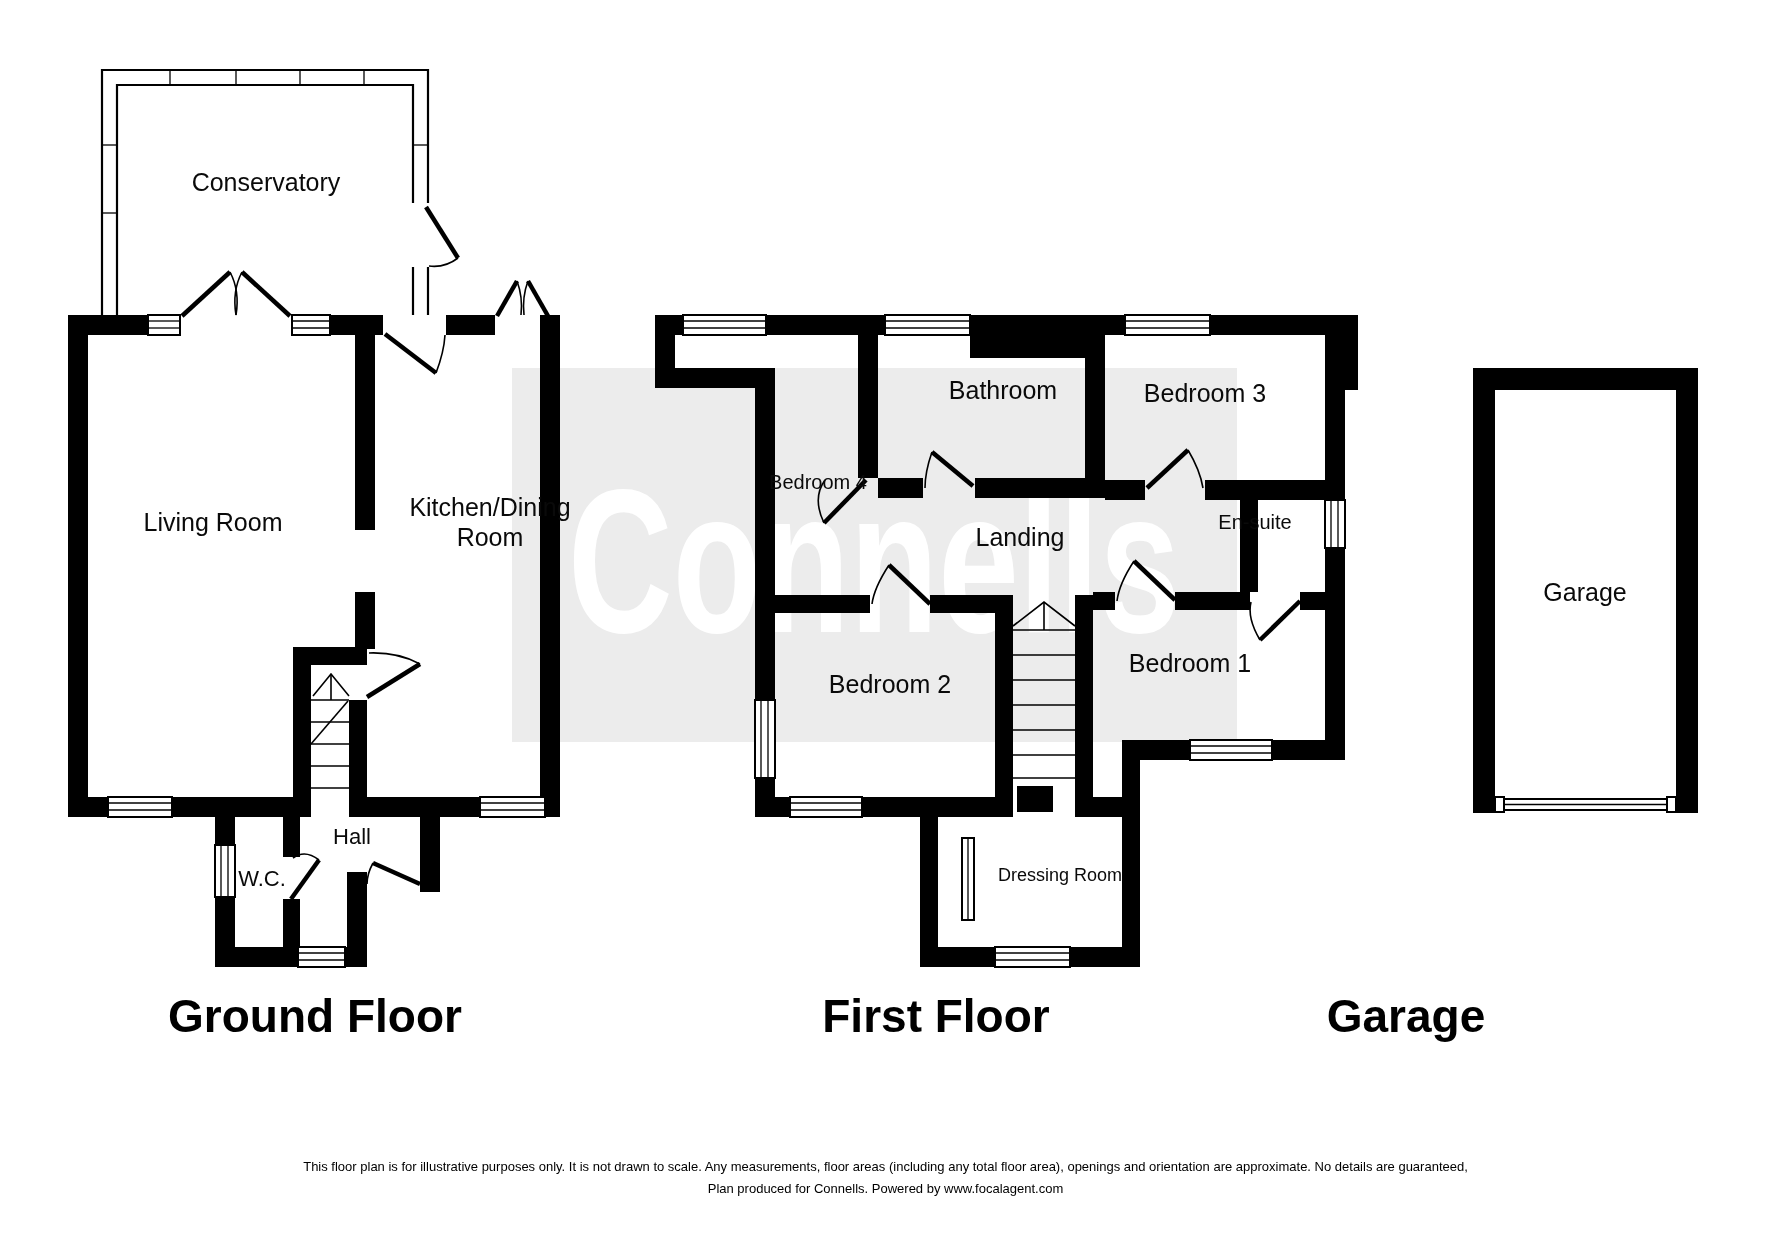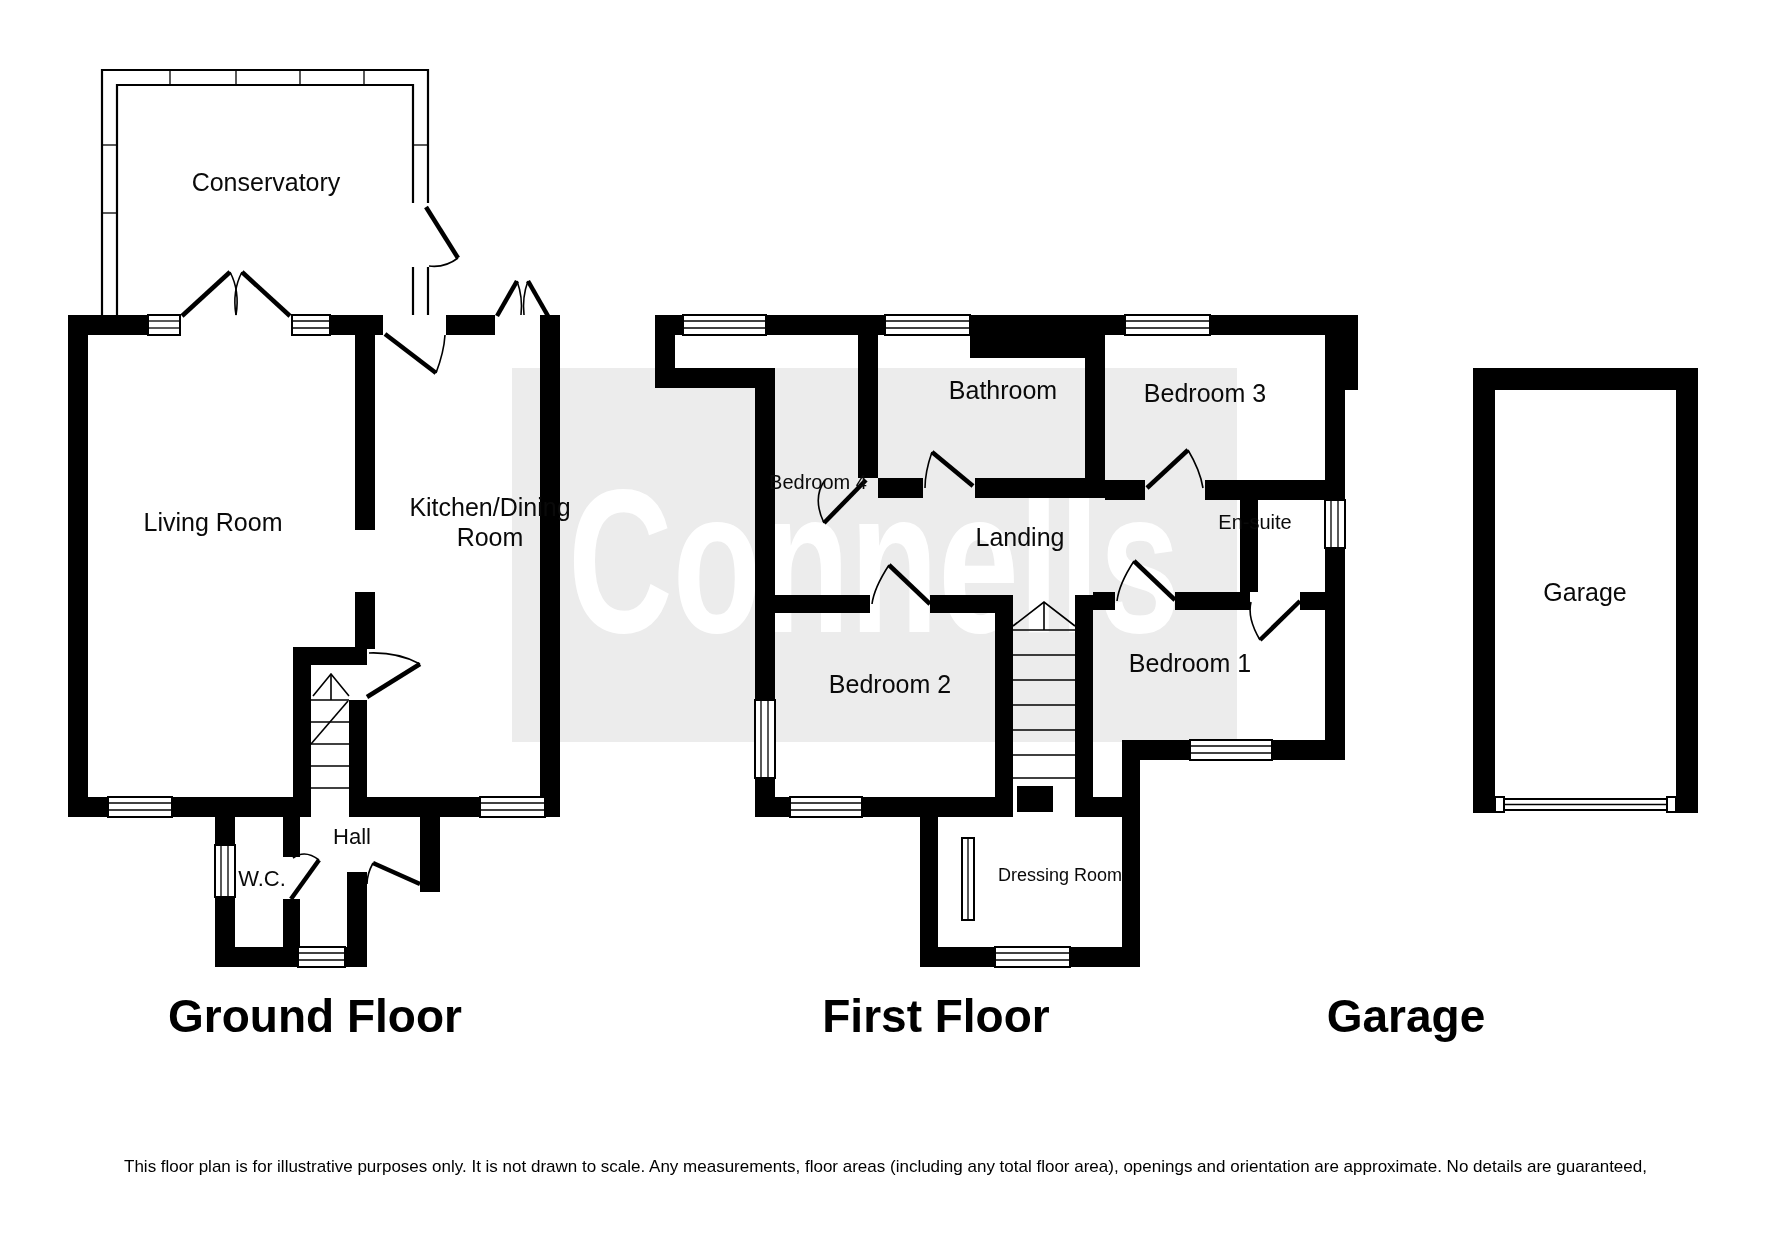--- a/index.html
+++ b/index.html
@@ -10,21 +10,21 @@
   .winbox{fill:#fff;stroke:#000;stroke-width:2;}
   .winline{stroke:#000;stroke-width:1.3;fill:none;}
   .leaf{stroke:#000;stroke-width:4.5;fill:none;stroke-linecap:butt;}
   .arc{stroke:#000;stroke-width:1.6;fill:none;}
   .tread{stroke:#000;stroke-width:1.6;fill:none;}
   .glaze{fill:none;stroke:#000;stroke-width:2.2;}
   .roomlabel{font-family:"Liberation Sans",sans-serif;fill:#0a0a0a;text-anchor:middle;}
   .f25{font-size:25px;} .f22{font-size:22px;} .f20{font-size:20px;} .f18{font-size:18px;}
   .title{font-family:"Liberation Sans",sans-serif;font-weight:bold;font-size:46px;fill:#000;text-anchor:middle;}
   .wmtext{font-family:"Liberation Sans",sans-serif;font-weight:bold;text-anchor:middle;}
-  #disclaimer{position:absolute;left:0;top:1156px;width:1771px;text-align:center;font-size:17px;line-height:22px;color:#000;}
+  #disclaimer{position:absolute;left:0;top:1156px;width:1771px;text-align:center;font-size:13px;line-height:22px;color:#000;}
 </style>
 </head>
 <body>
 
 <div id="stage">
 <svg width="1771" height="1240" viewBox="0 0 1771 1240">
 
   <g>
     <rect x="512" y="368" width="725" height="374" fill="#ececec"></rect>
     <text class="wmtext" x="874" y="632" font-size="205" fill="#ffffff" textLength="612" lengthAdjust="spacingAndGlyphs">Connells</text>
@@ -289,14 +289,15 @@
     <text class="roomlabel f25" x="1585" y="601">Garage</text>
   </g>
 
   <text class="title" x="315" y="1032">Ground Floor</text>
   <text class="title" x="936" y="1032">First Floor</text>
   <text class="title" x="1406" y="1032">Garage</text>
 </svg>
 
 <div id="disclaimer">
   <div>This floor plan is for illustrative purposes only. It is not drawn to scale. Any measurements, floor areas (including any total floor area), openings and orientation are approximate. No details are guaranteed,</div>
+  <div>Plan produced for Connells. Powered by www.focalagent.com</div>
 </div>
 </div>
 
 </body></html>

